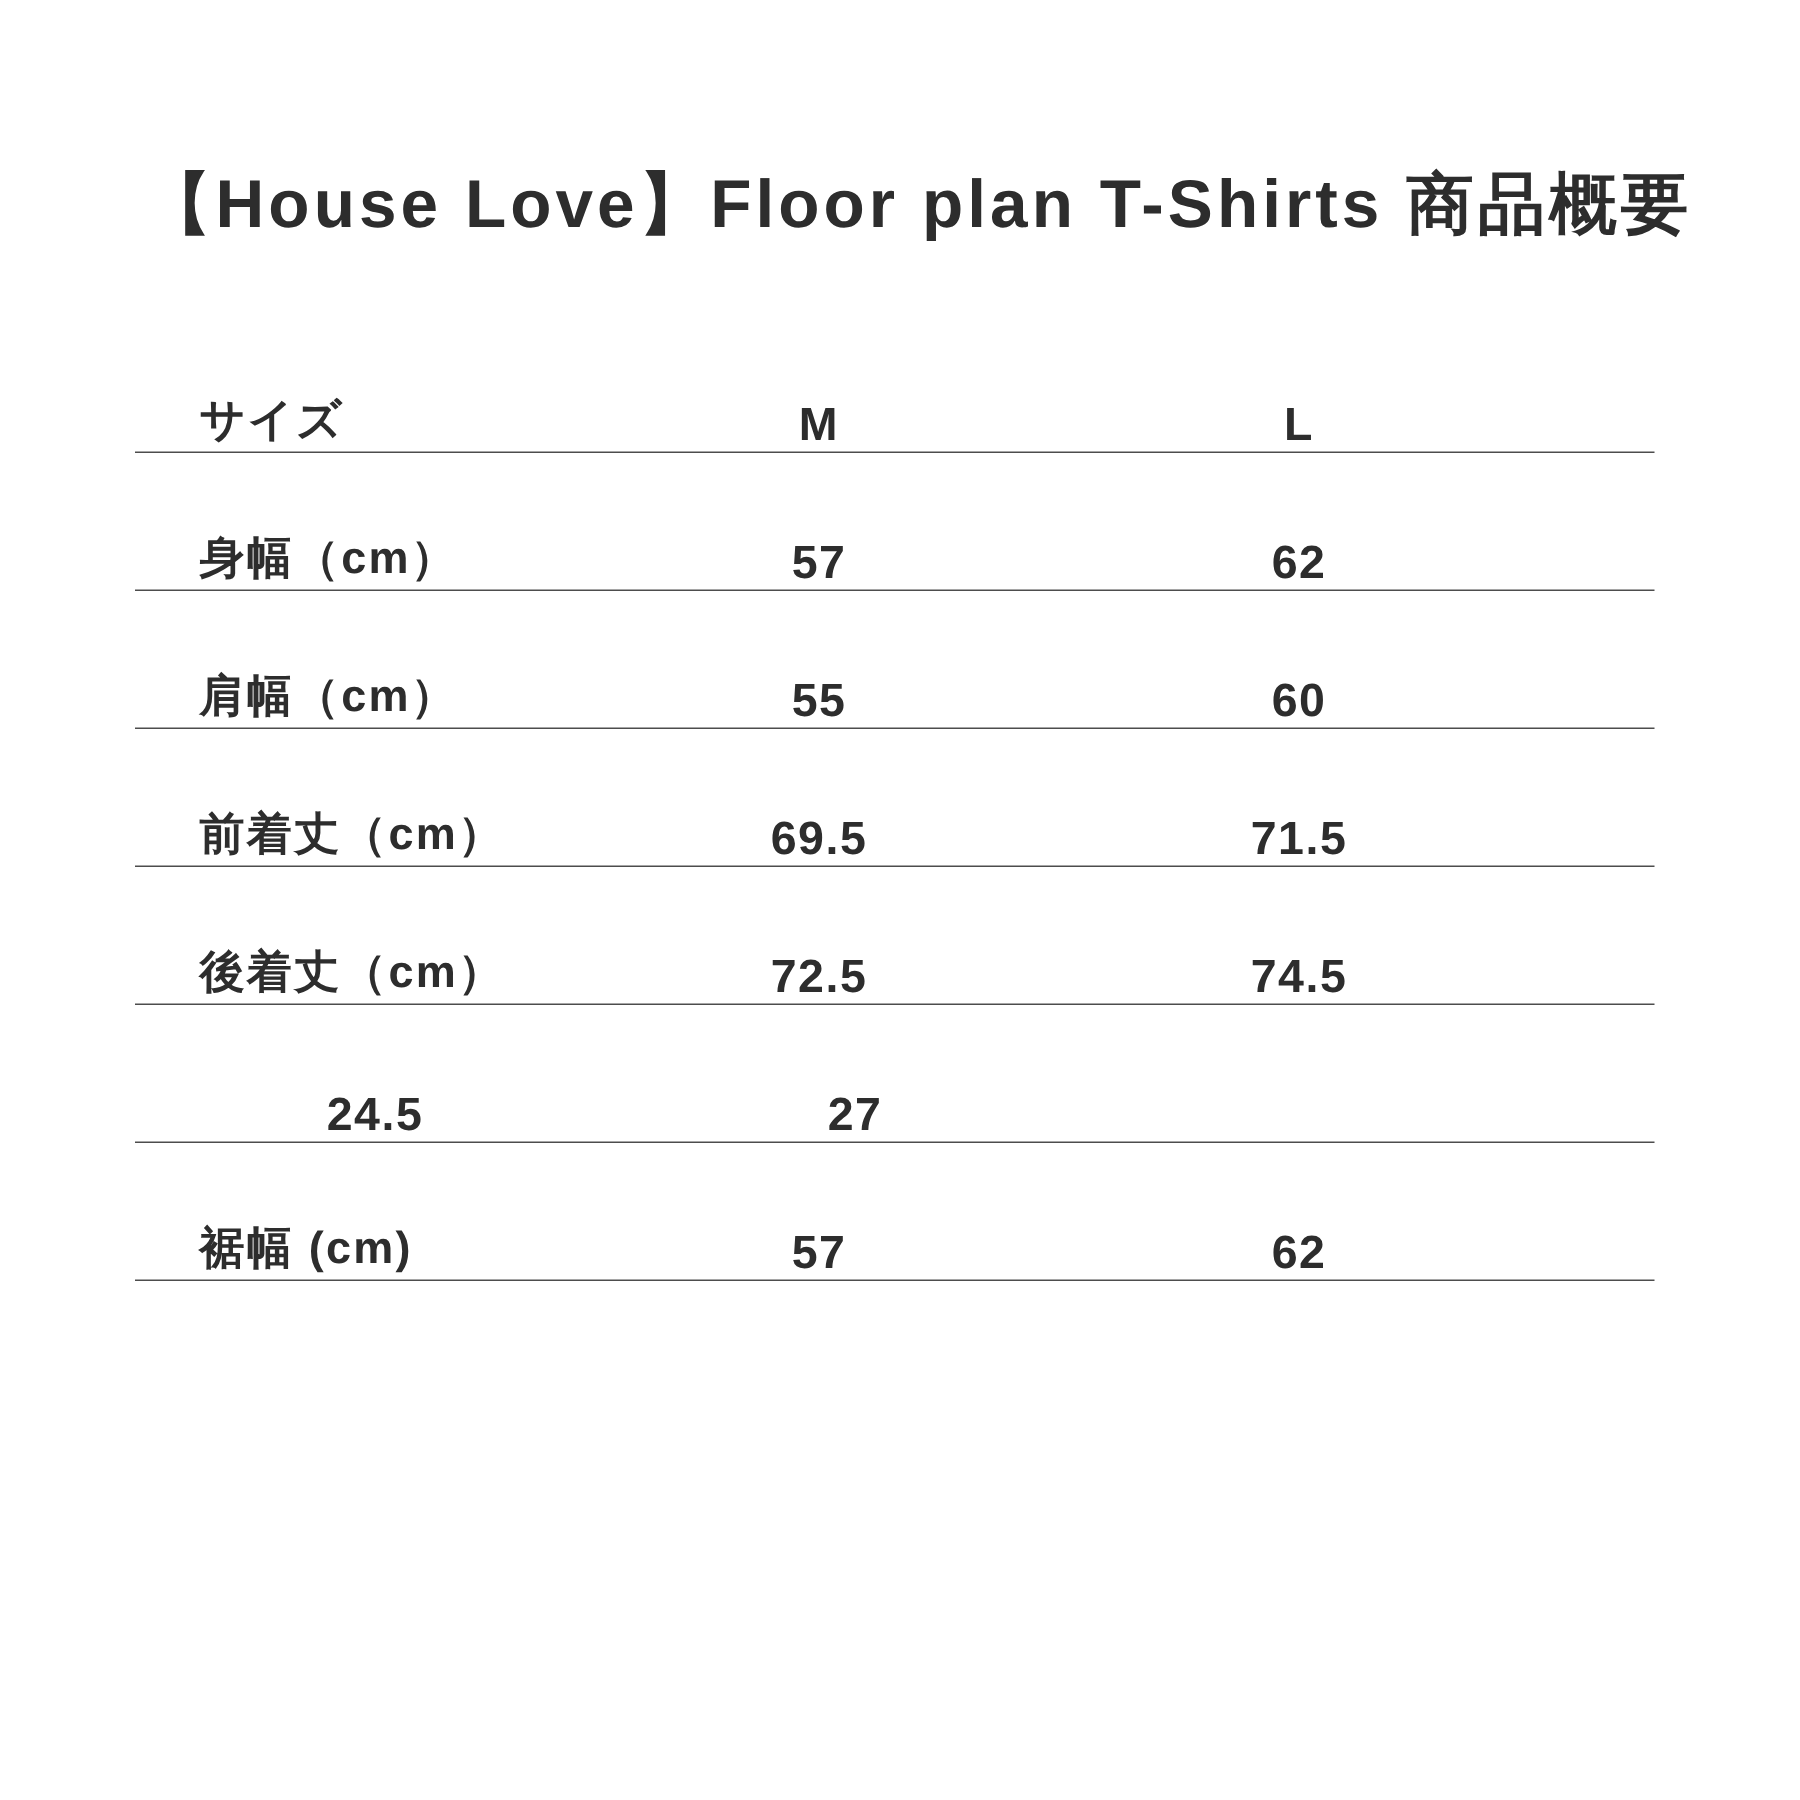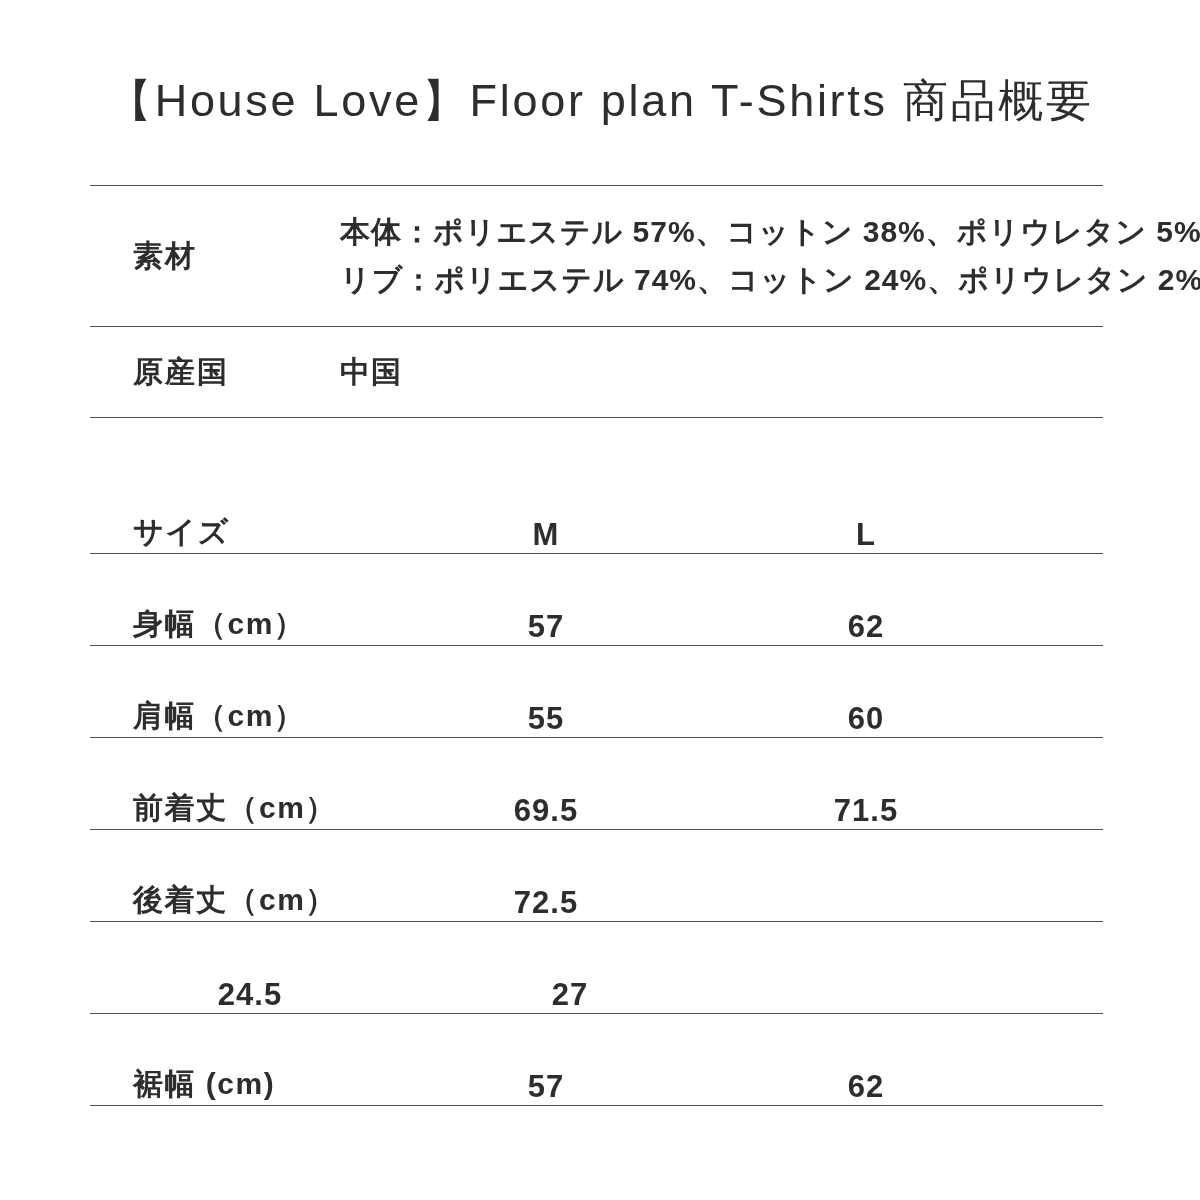--- a/index.html
+++ b/index.html
@@ -9,26 +9,26 @@
     background: #ffffff;
     color: #2d2d2d;
     font-family: "Liberation Sans", "DejaVu Sans", sans-serif;
     font-weight: 600;
     overflow: hidden;
   }
   .sheet { position: relative; width: 1200px; height: 1200px; background: #ffffff; }
   .content { margin-left: 90px; width: 1013px; }
 
   .title {
-    margin: 11px;
-    padding: 60px 0 0 6px;
+    margin: 0;
+    padding: 106px 0 0 6px;
     font-size: 45px;
     line-height: 60px;
     letter-spacing: 0.06em;
-    font-weight: 400;
+    font-weight: 700;
     white-space: nowrap;
   }
 
   
   .info-table { margin-top: 54px; border-top: 1.5px solid #4d4d4d; }
   .info-row {
     display: flex;
     align-items: center;
     border-bottom: 1.5px solid #4d4d4d;
   }
@@ -72,33 +72,20 @@
   }
 </style>
 </head>
 <body>
 
 <div class="sheet">
   <div class="content">
 
     <h1 class="title">【House Love】Floor plan T-Shirts 商品概要</h1>
 
-    <div class="info-table">
-      <div class="info-row tall">
-        <div class="label-cell">素材</div>
-        <div class="value-cell">
-          <div class="vline">本体：ポリエステル 57%、コットン 38%、ポリウレタン 5%</div>
-          <div class="vline">リブ：ポリエステル 74%、コットン 24%、ポリウレタン 2%</div>
-        </div>
-      </div>
-      <div class="info-row short">
-        <div class="label-cell">原産国</div>
-        <div class="value-cell">中国</div>
-      </div>
-    </div>
 
     <div class="size-table">
       <div class="size-row header">
         <div class="size-label">サイズ</div>
         <div class="size-col">M</div>
         <div class="size-col">L</div>
       </div>
 
       <div class="size-row">
         <div class="size-label">身幅（cm）</div>
@@ -114,20 +101,21 @@
 
       <div class="size-row">
         <div class="size-label">前着丈（cm）</div>
         <div class="size-col">69.5</div>
         <div class="size-col">71.5</div>
       </div>
 
       <div class="size-row">
         <div class="size-label">後着丈（cm）</div>
         <div class="size-col">72.5</div>
+        <div class="size-col">74.5</div>
       </div>
 
       <div class="size-row">
         <div class="size-col">24.5</div>
         <div class="size-col">27</div>
       </div>
 
       <div class="size-row">
         <div class="size-label">裾幅 (cm)</div>
         <div class="size-col">57</div>

